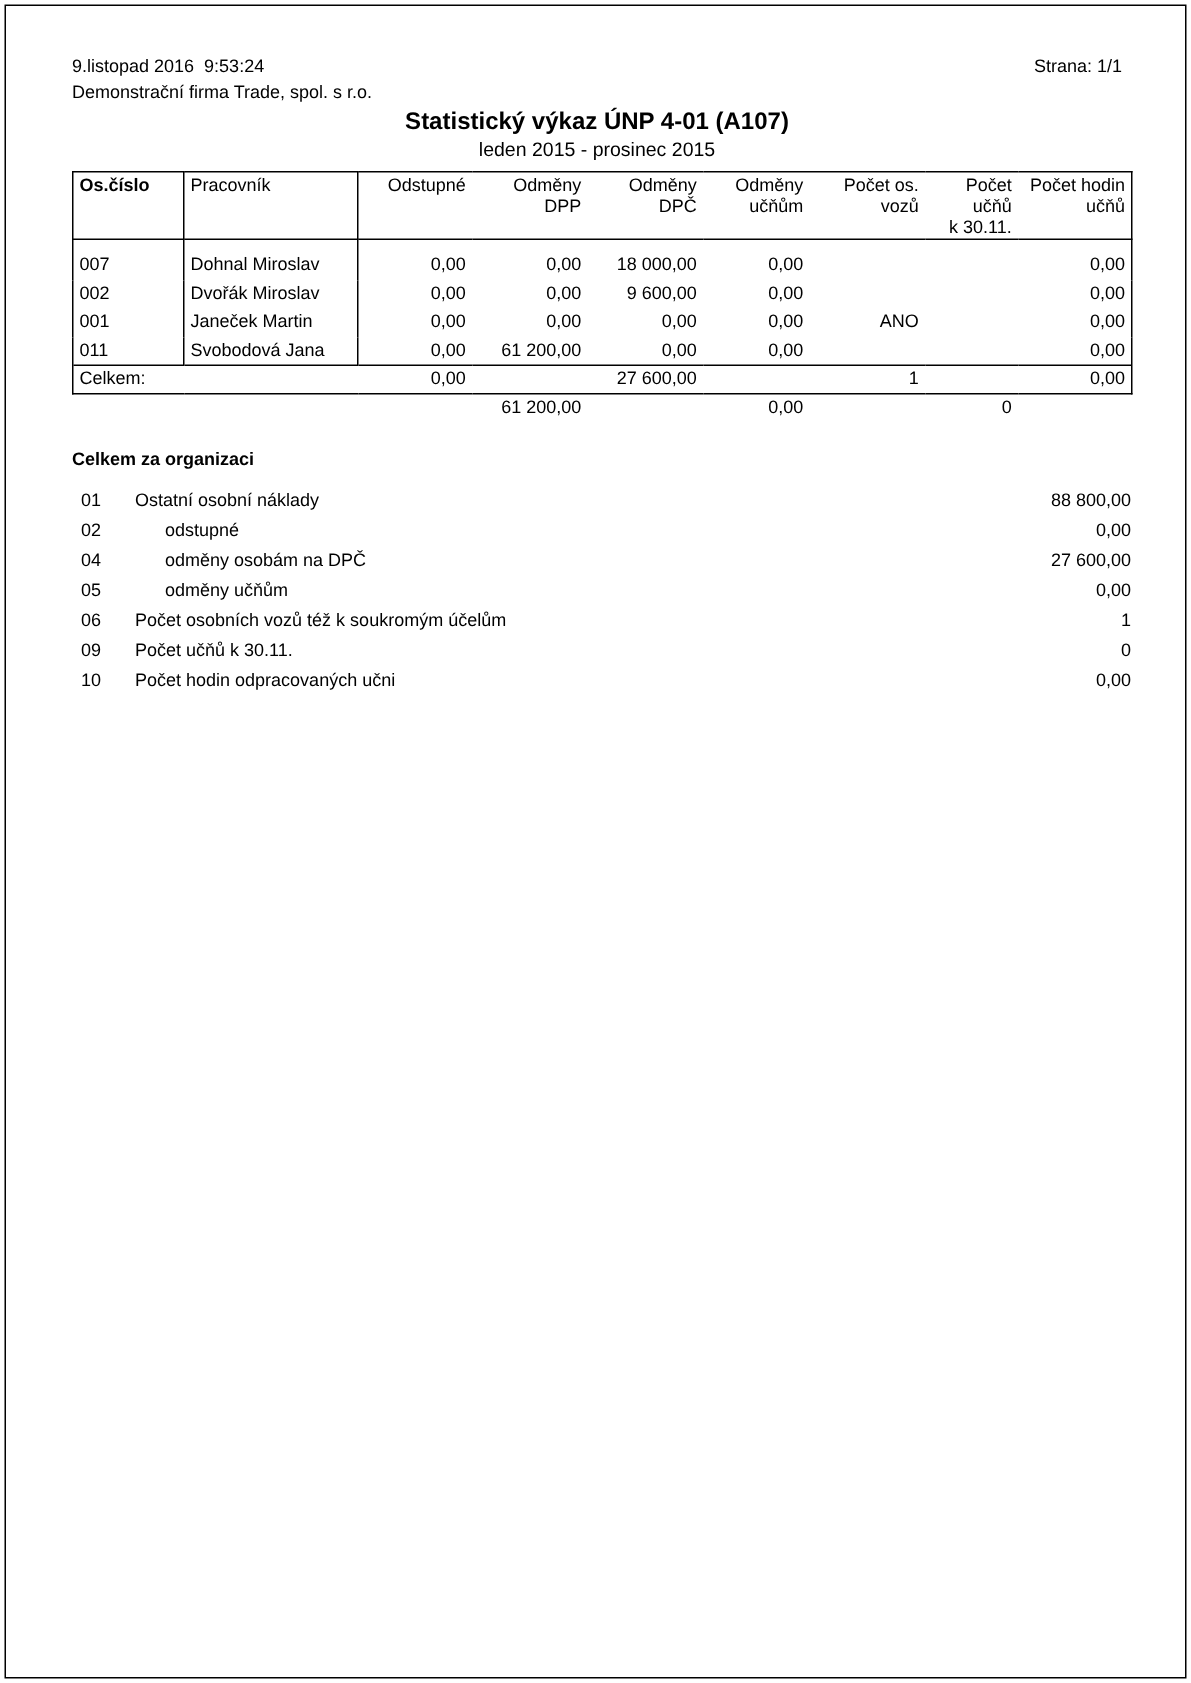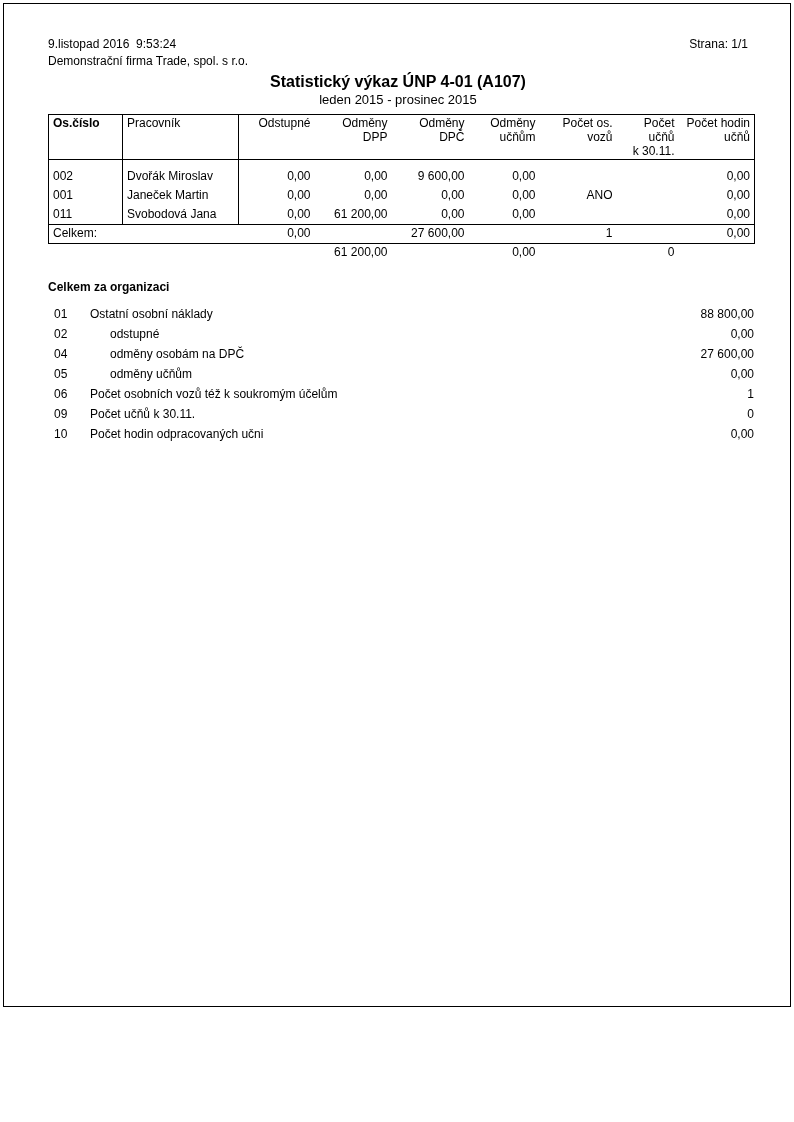--- a/index.html
+++ b/index.html
@@ -3,21 +3,21 @@
 <meta charset="utf-8">
 <style>
   * { margin:0; padding:0; box-sizing:border-box; }
   html, body { background:#fff; }
   body {
     width:794px; height:1122px;
     font-family:"Liberation Sans","DejaVu Sans",sans-serif;
     color:#000;
   }
   .page {
-    width:788px; height:1004px;
+    width:788px; height:1116px;
     margin:3px;
     border:1px solid #000;
     background:#fff;
   }
   .content { padding:33px 42px 0 44px; }
 
   .meta-row { display:flex; justify-content:space-between; font-size:12px; }
   .meta-left { white-space:pre; }
   .company { font-size:12px; margin-top:3px; }
   .title { font-size:16px; font-weight:bold; text-align:center; margin-top:5px; }
@@ -110,20 +110,31 @@
             <td></td>
             <td></td>
             <td></td>
             <td></td>
             <td></td>
             <td></td>
             <td class="c8"></td>
         </tr>
 
         <tr class="data">
+          <td class="c0">007</td>
+          <td class="c1">Dohnal Miroslav</td>
+          <td>0,00</td>
+          <td>0,00</td>
+          <td>18 000,00</td>
+          <td>0,00</td>
+          <td></td>
+          <td></td>
+          <td class="c8">0,00</td>
+        </tr>
+        <tr class="data">
           <td class="c0">002</td>
           <td class="c1">Dvořák Miroslav</td>
           <td>0,00</td>
           <td>0,00</td>
           <td>9 600,00</td>
           <td>0,00</td>
           <td></td>
           <td></td>
           <td class="c8">0,00</td>
         </tr>

